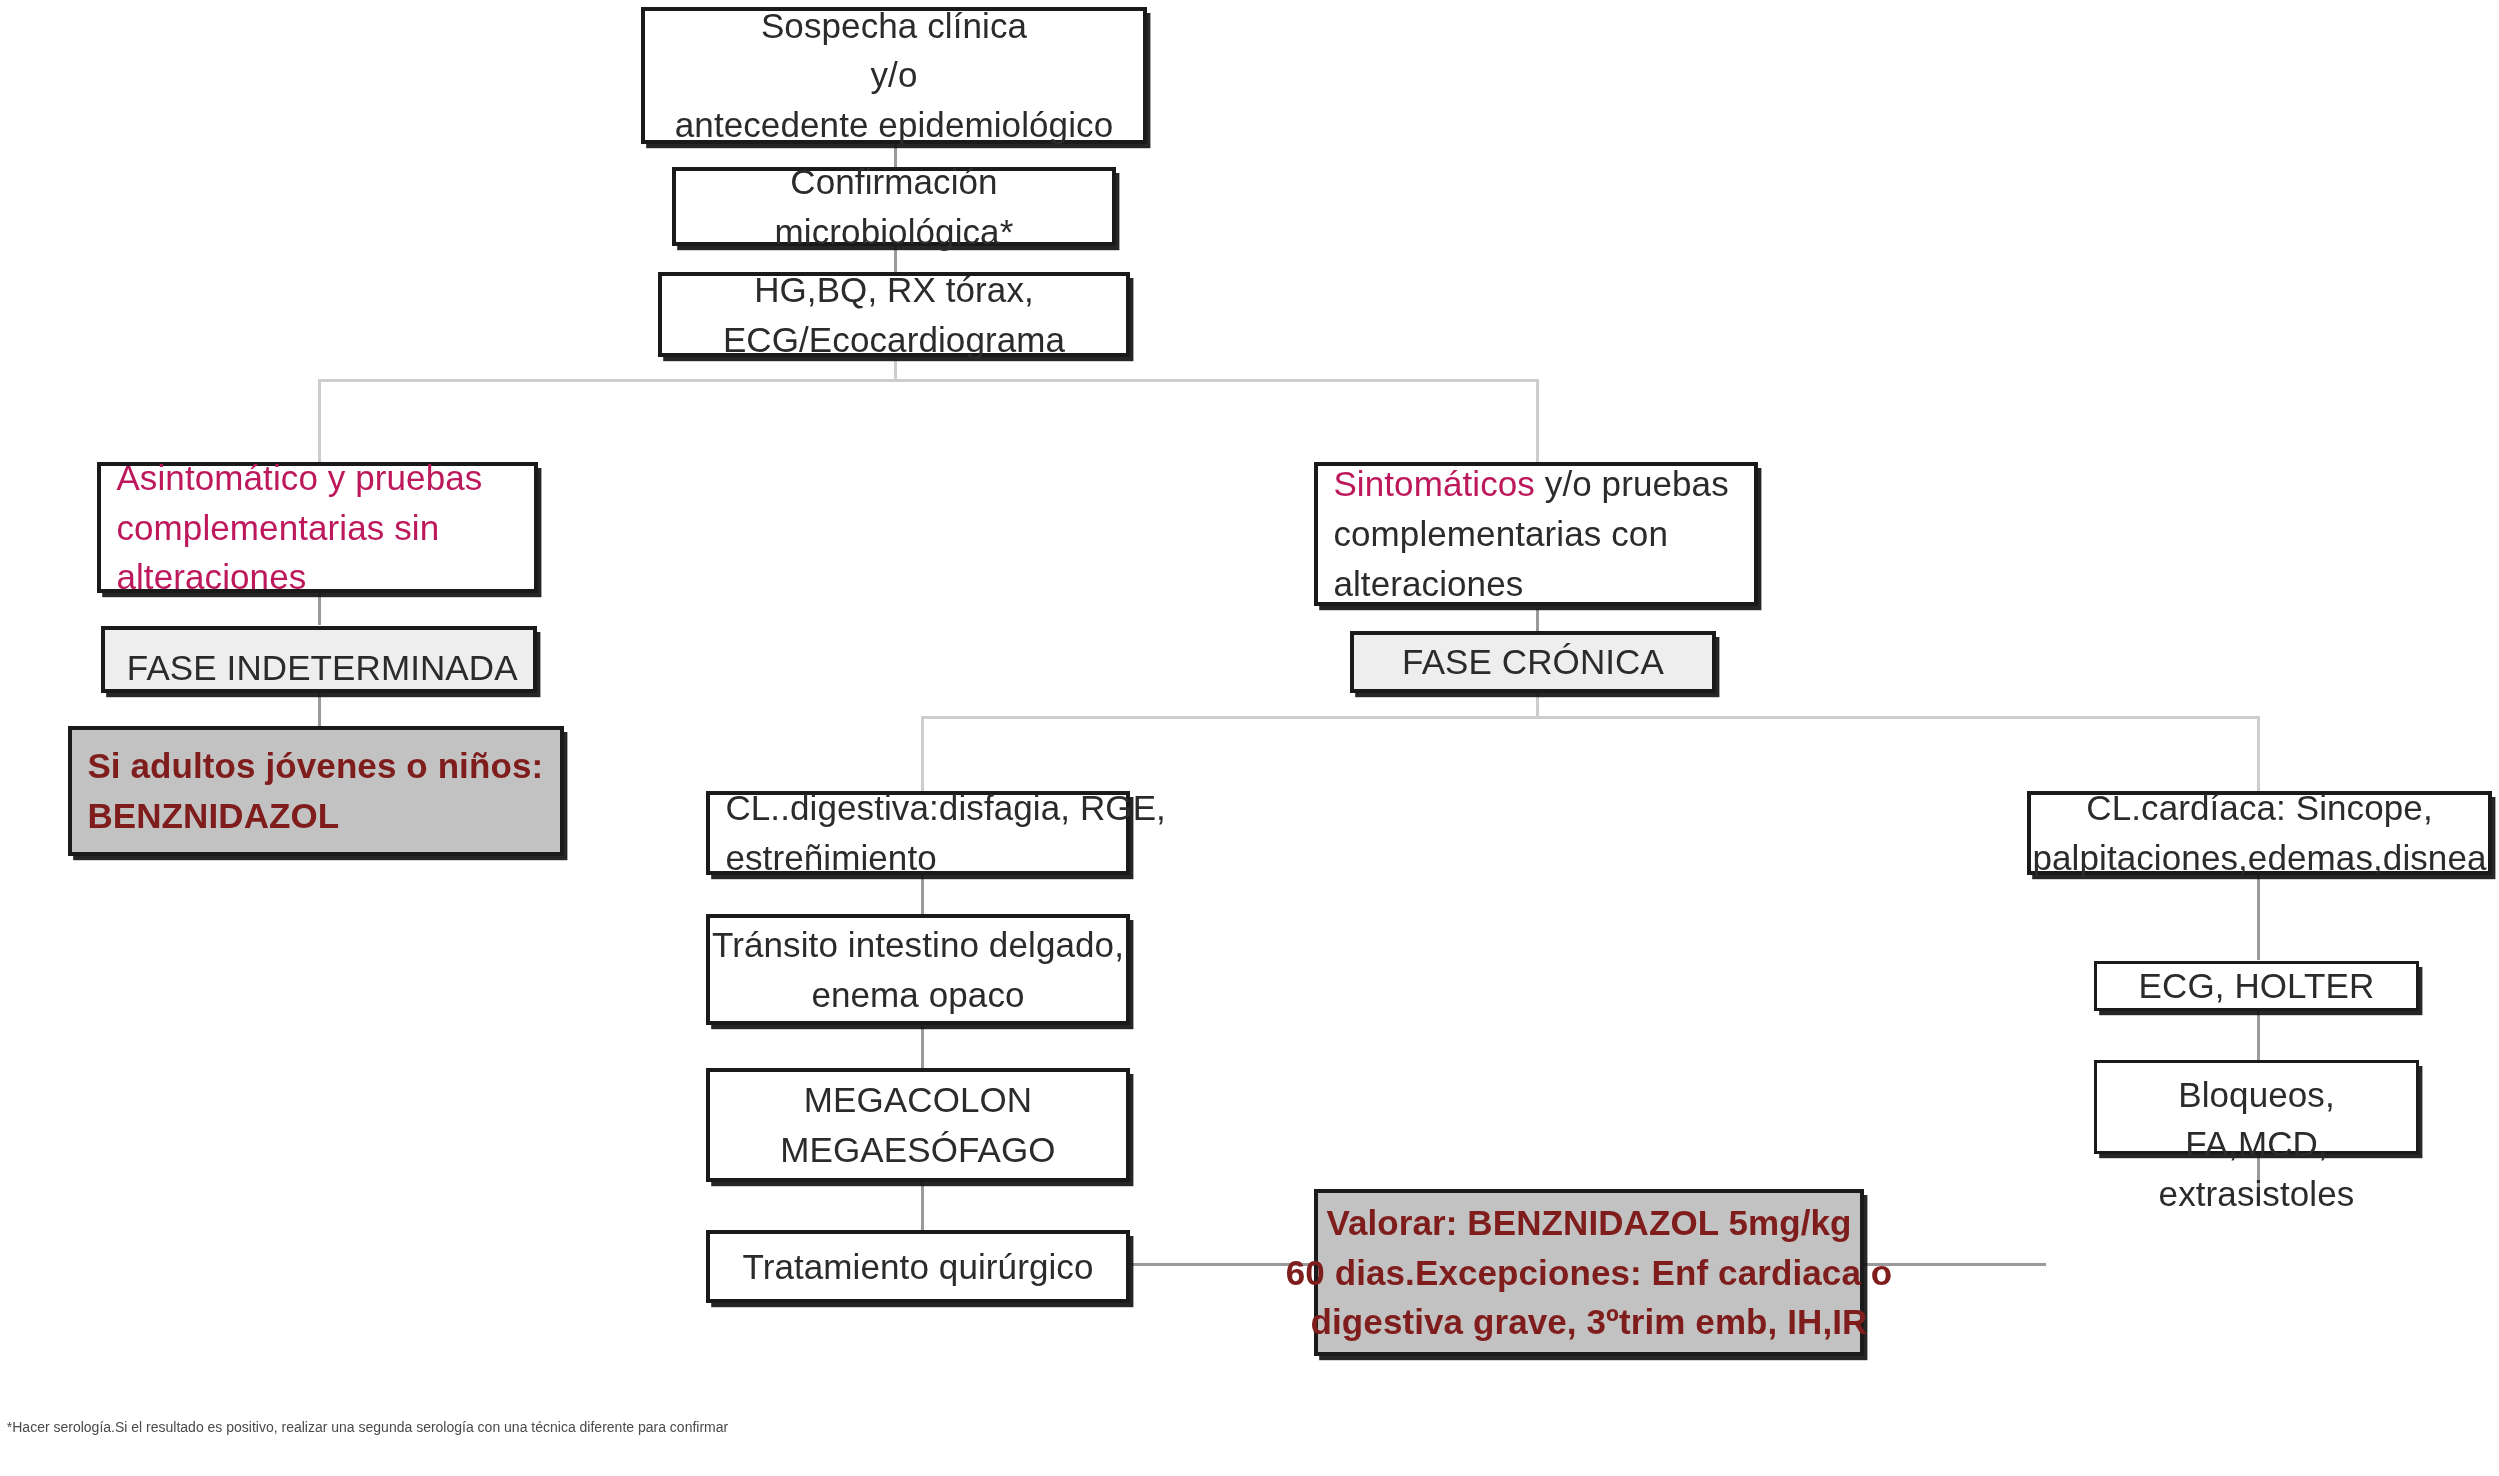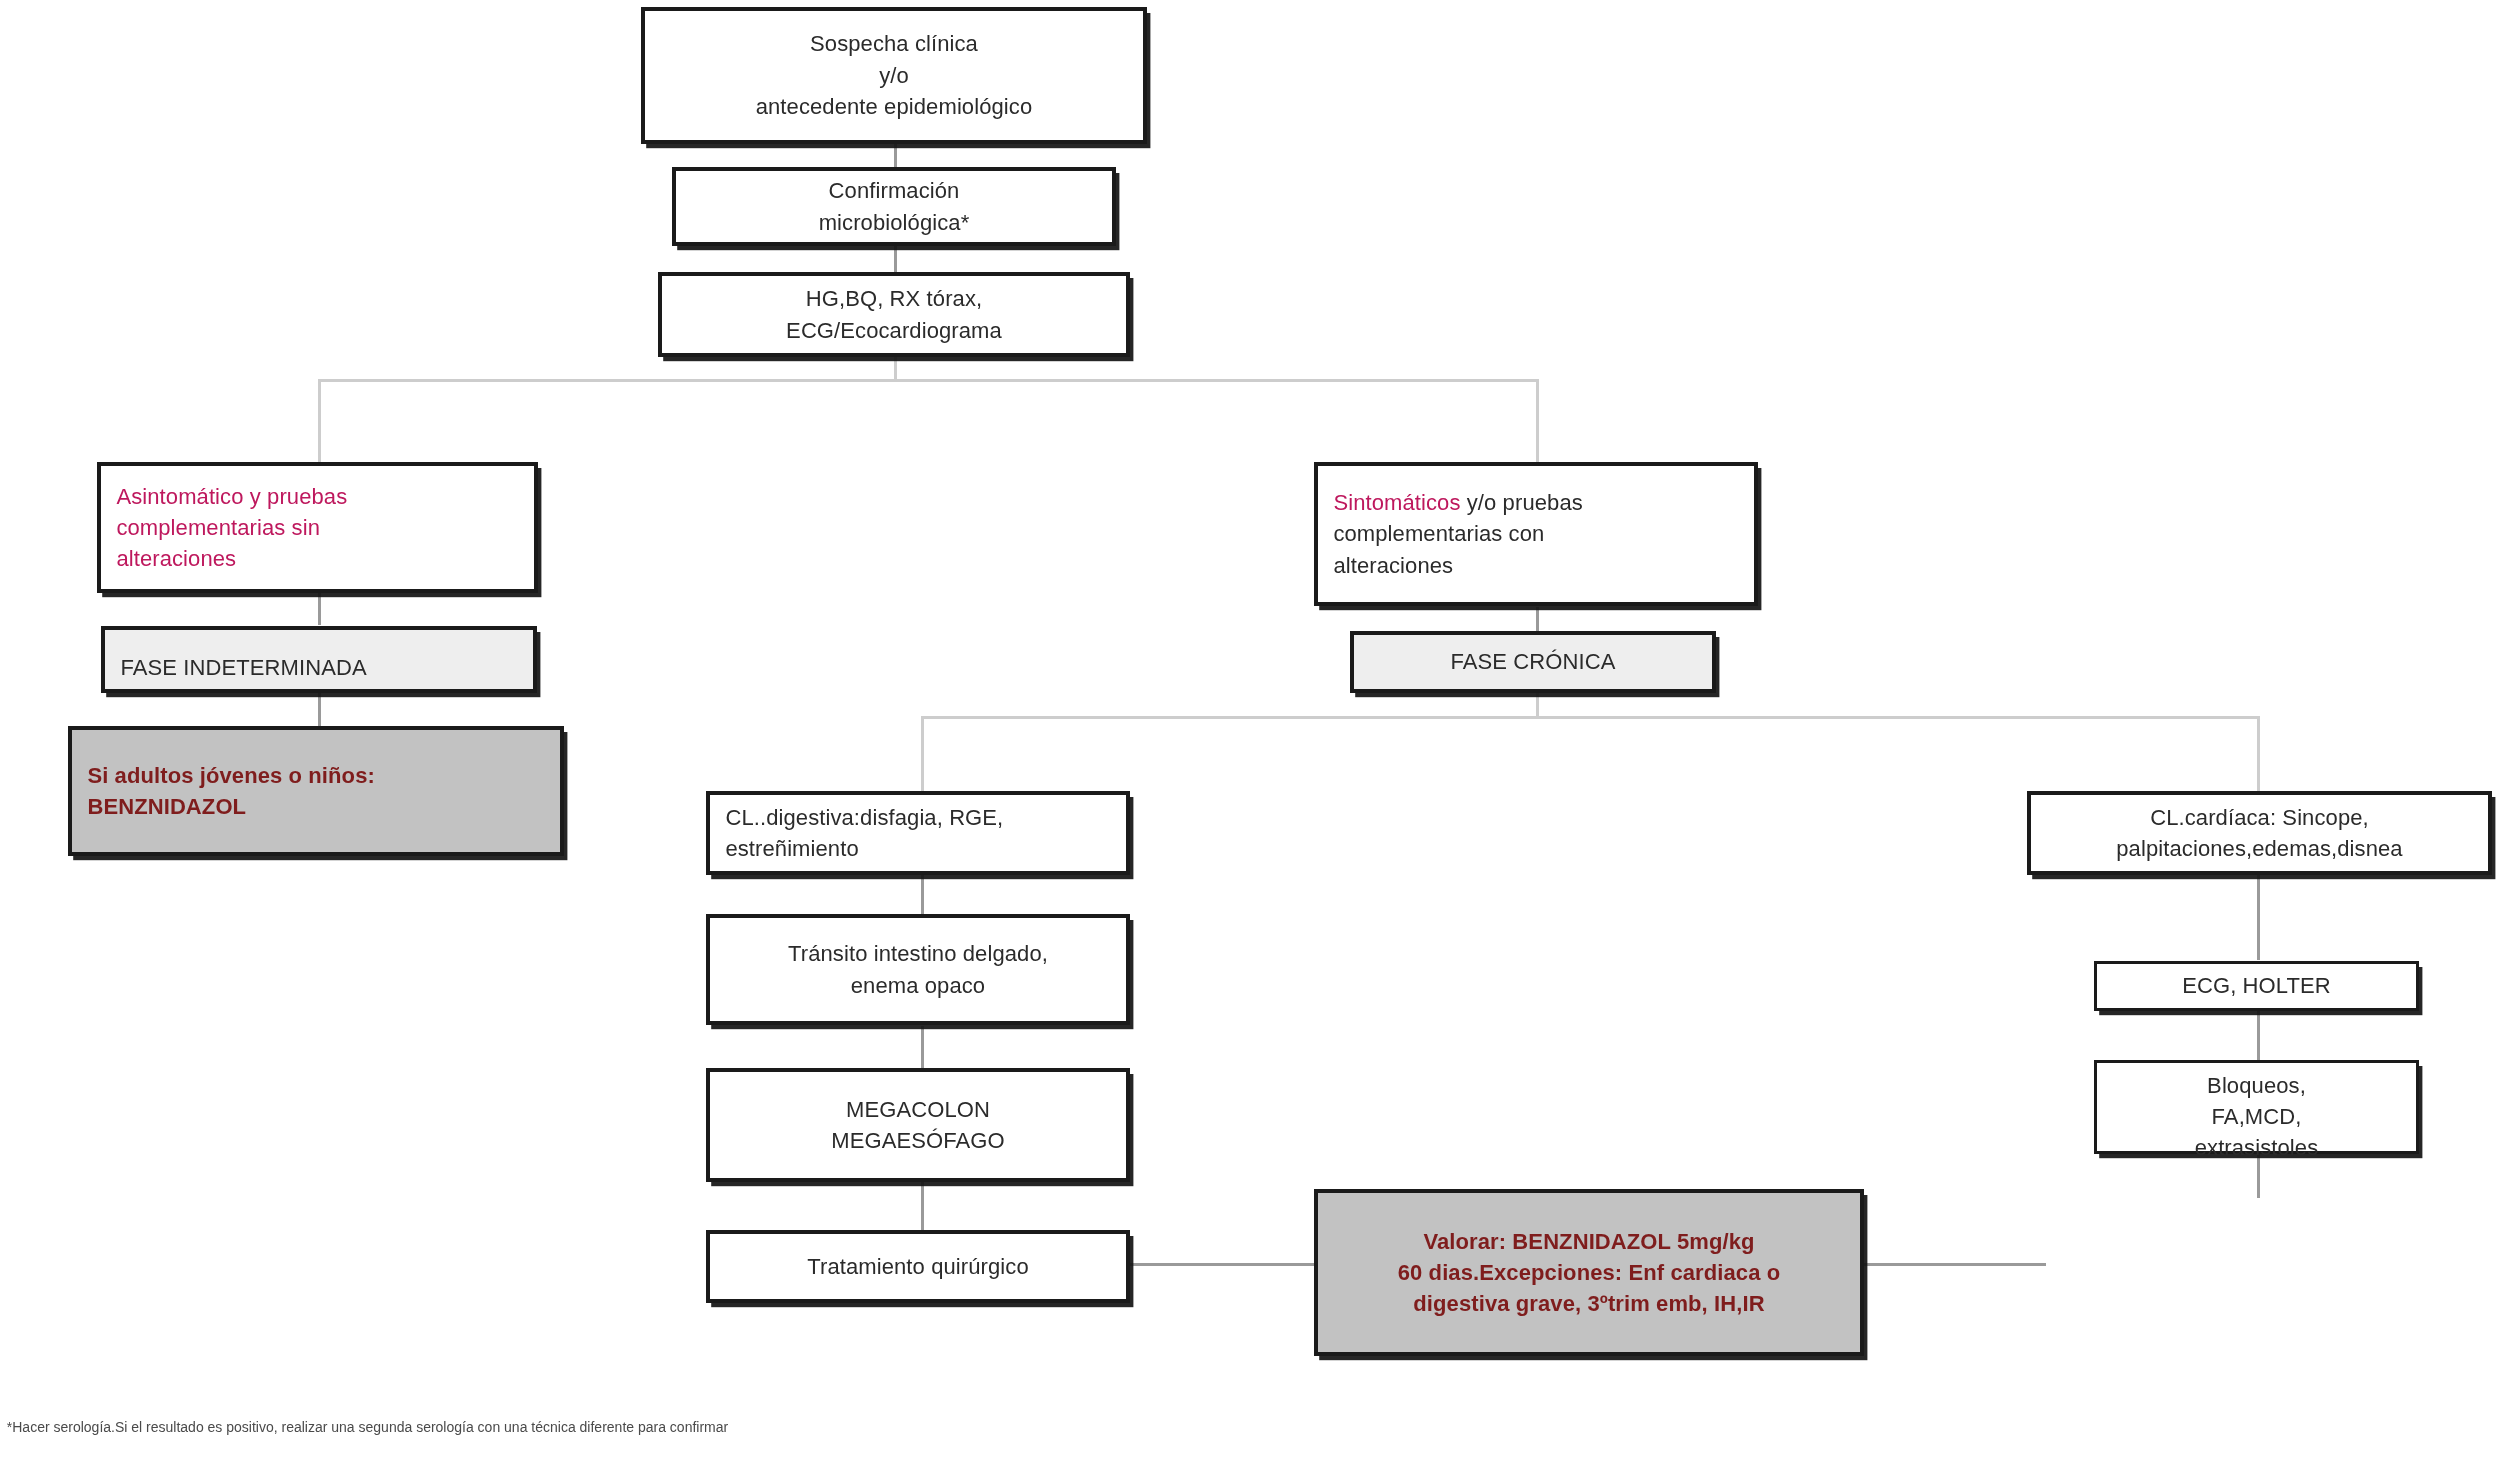--- a/index.html
+++ b/index.html
@@ -36,21 +36,21 @@
     position: absolute;
     box-sizing: border-box;
     border: 4.3px solid #1a1a1a;
     background: #ffffff;
     box-shadow: 4.3px 5.1px 0 -0.9px rgba(20,20,20,0.92);
     display: flex;
     flex-direction: column;
     justify-content: center;
     padding: 5.1px 15.4px;
     line-height: 1.42;
-    font-size: 22px;
+    font-size: 35px;
     color: #2b2b2b;
     letter-spacing: 0.1px;
   }
   .node.center { text-align: center; align-items: center; }
   .node.left   { text-align: left;   align-items: flex-start; }
   .node.shade-light { background: #eeeeee; }
   .node.shade-dark  { background: #c2c2c2; }
   .node.bold { font-weight: bold; color: #7f1d1d; }
   .node.thin-border { border-width: 3.4px; }
   .node.overflow-text { overflow: visible; }
@@ -119,21 +119,21 @@
     <span class="line">ECG/Ecocardiograma</span>
   </div>
 
   <div class="node left" style="left:97px; top:462px; width:441px; height:131px;">
     <span class="line red">Asintomático y pruebas</span>
     <span class="line red">complementarias sin</span>
     <span class="line red">alteraciones</span>
   </div>
 
   <div class="node left shade-light" style="left:101px; top:626px; width:436px; height:67px;">
-    <span class="line" style="width:100%; text-align:left;margin-top:16px;">FASE INDETERMINADA</span>
+    <span class="line" style="width:100%; text-align:right;margin-top:16px;">FASE INDETERMINADA</span>
   </div>
 
   <div class="node left shade-dark bold" style="left:68px; top:726px; width:496px; height:130px;">
     <span class="line">Si adultos jóvenes o niños:</span>
     <span class="line">BENZNIDAZOL</span>
   </div>
 
   <div class="node left" style="left:1314px; top:462px; width:444px; height:144px;">
     <span class="line"><span class="red">Sintomáticos</span><span> y/o pruebas</span></span>
     <span class="line">complementarias con</span>

